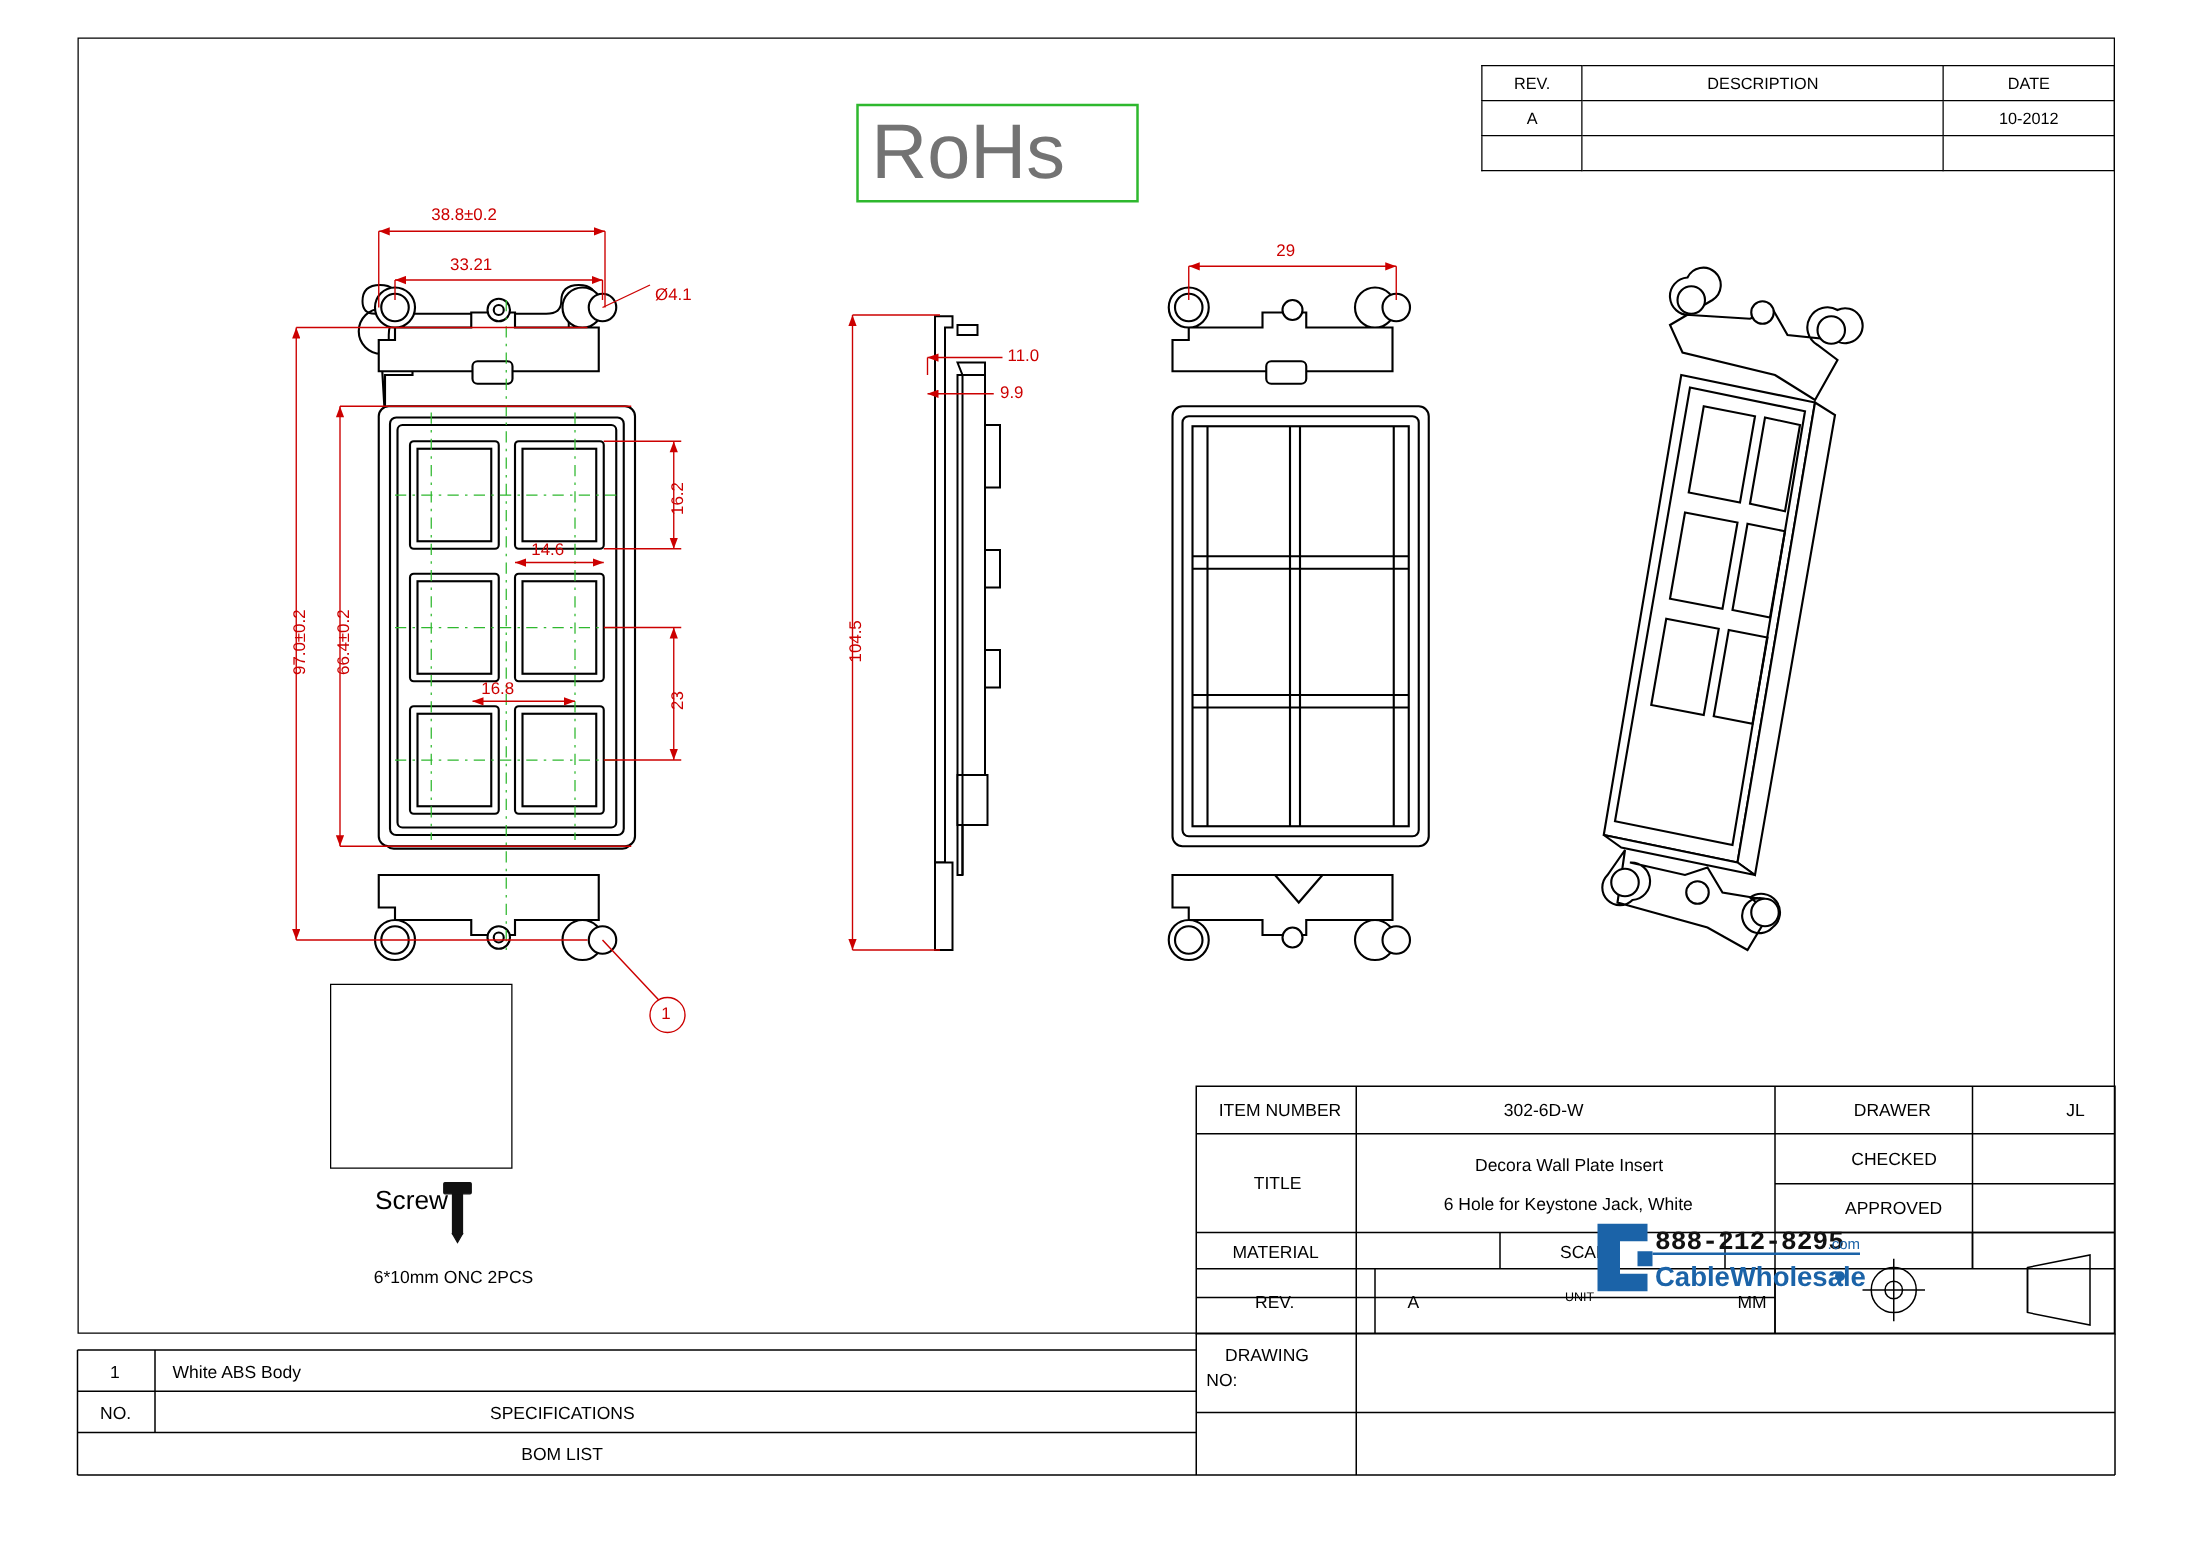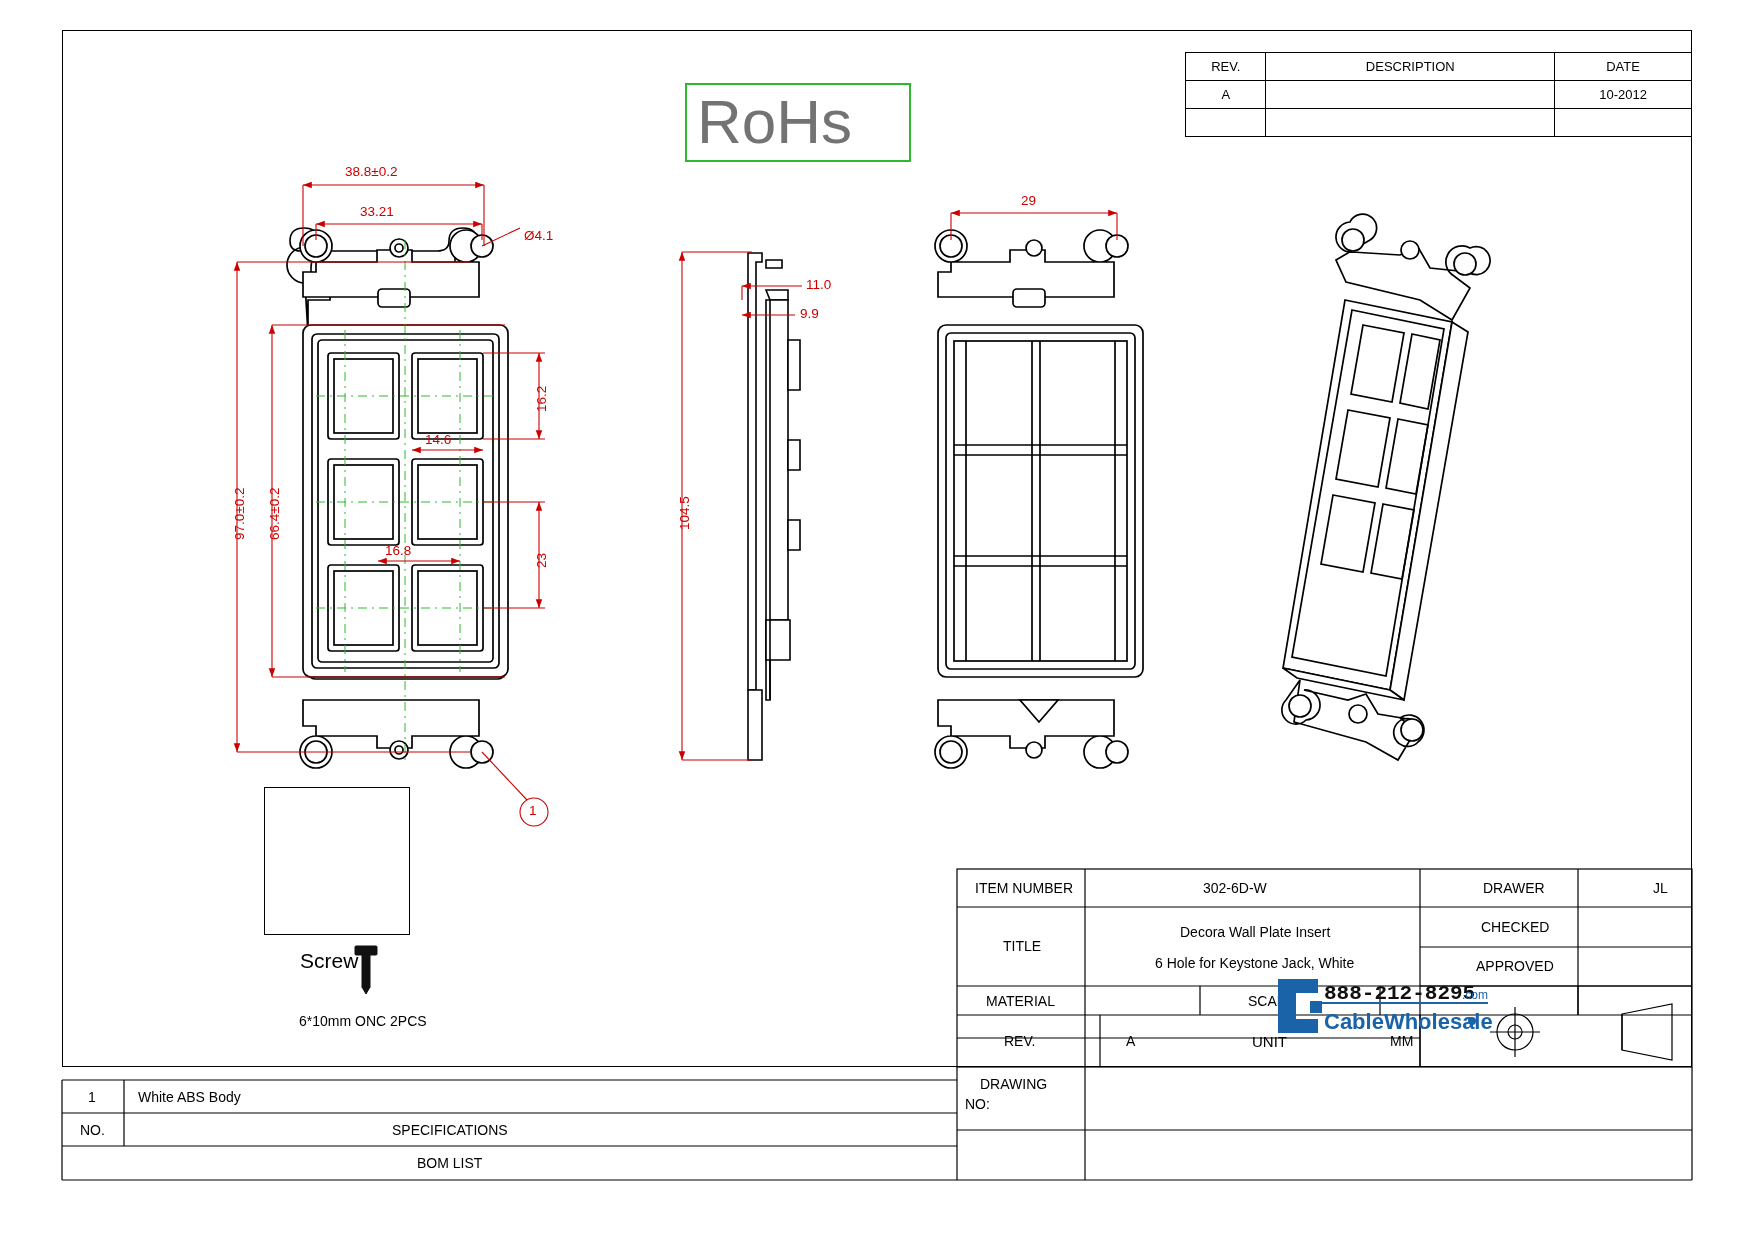--- a/index.html
+++ b/index.html
@@ -338,21 +338,21 @@
   <div class="txt" style="left:1003px;top:938px;font-size:14px;">TITLE</div>
   <div class="txt" style="left:1180px;top:924px;font-size:14px;">Decora Wall Plate Insert</div>
   <div class="txt" style="left:1155px;top:955px;font-size:14px;text-align:right;">6 Hole for Keystone Jack, White</div>
   <div class="txt" style="left:1481px;top:919px;font-size:14px;">CHECKED</div>
   <div class="txt" style="left:1476px;top:958px;font-size:14px;">APPROVED</div>
 
   <div class="txt" style="left:986px;top:993px;font-size:14px;">MATERIAL</div>
   <div class="txt" style="left:1248px;top:993px;font-size:14px;">SCALE</div>
   <div class="txt" style="left:1004px;top:1033px;font-size:14px;">REV.</div>
   <div class="txt" style="left:1126px;top:1033px;font-size:14px;">A</div>
-  <div class="txt" style="left:1252px;top:1033px;font-size:15px;">UNIT</div>
+  <div class="txt" style="left:1252px;top:1033px;font-size:10px;">UNIT</div>
   <div class="txt" style="left:1390px;top:1033px;font-size:14px;">MM</div>
 
   <div class="txt" style="left:980px;top:1076px;font-size:14px;">DRAWING</div>
   <div class="txt" style="left:965px;top:1096px;font-size:14px;">NO:</div>
   <div class="txt" style="left:1110px;top:1086px;font-size:14px;"></div>
 
   <div class="txt" style="left:88px;top:1089px;font-size:14px;">1</div>
   <div class="txt" style="left:138px;top:1089px;font-size:14px;">White ABS Body</div>
   <div class="txt" style="left:80px;top:1122px;font-size:14px;">NO.</div>
   <div class="txt" style="left:392px;top:1122px;font-size:14px;">SPECIFICATIONS</div>

